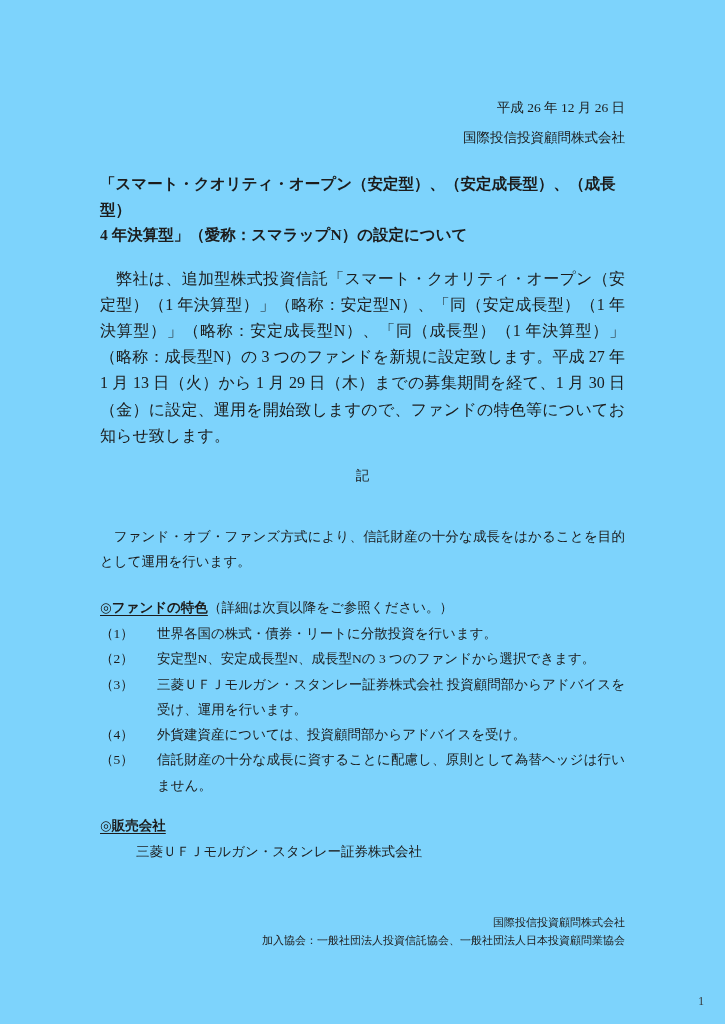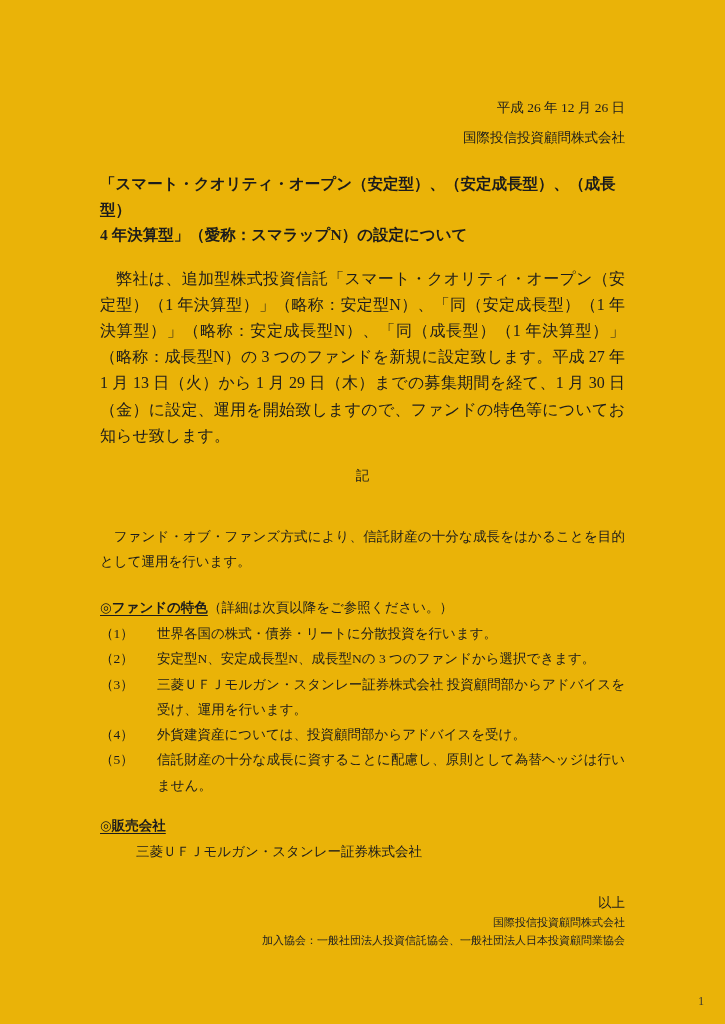--- a/index.html
+++ b/index.html
@@ -6,21 +6,21 @@
   html, body { background: #ffffff; }
   body {
     width: 725px; height: 1024px;
     position: relative;
     font-family: "Liberation Serif", "DejaVu Serif", serif;
     color: #1c1c1c;
     overflow: hidden;
   }
   .page {
     position: absolute; inset: 0;
-    background: #eab308;
+    background: #7dd3fc;
     padding: 93px 100px 0 100px;
   }
   
   .doc-header { text-align: right; font-size: 13.5px; line-height: 30px; }
   
   .doc-title {
     font-size: 15.5px;
     font-weight: bold;
     line-height: 25.5px;
     margin-top: 18px;
@@ -146,21 +146,20 @@
     </div>
   </div>
 
   <div class="section sec-distributor">
     <h2 class="section-heading">
       <span class="heading-main">◎販売会社</span>
     </h2>
     <p class="distributor-name">三菱ＵＦＪモルガン・スタンレー証券株式会社</p>
   </div>
 
-  <div class="closing">以上</div>
 
   <div class="doc-footer">
     <div class="footer-line">国際投信投資顧問株式会社</div>
     <div class="footer-line">加入協会：一般社団法人投資信託協会、一般社団法人日本投資顧問業協会</div>
   </div>
 
   <div class="page-number">1</div>
 
 </div>
 

